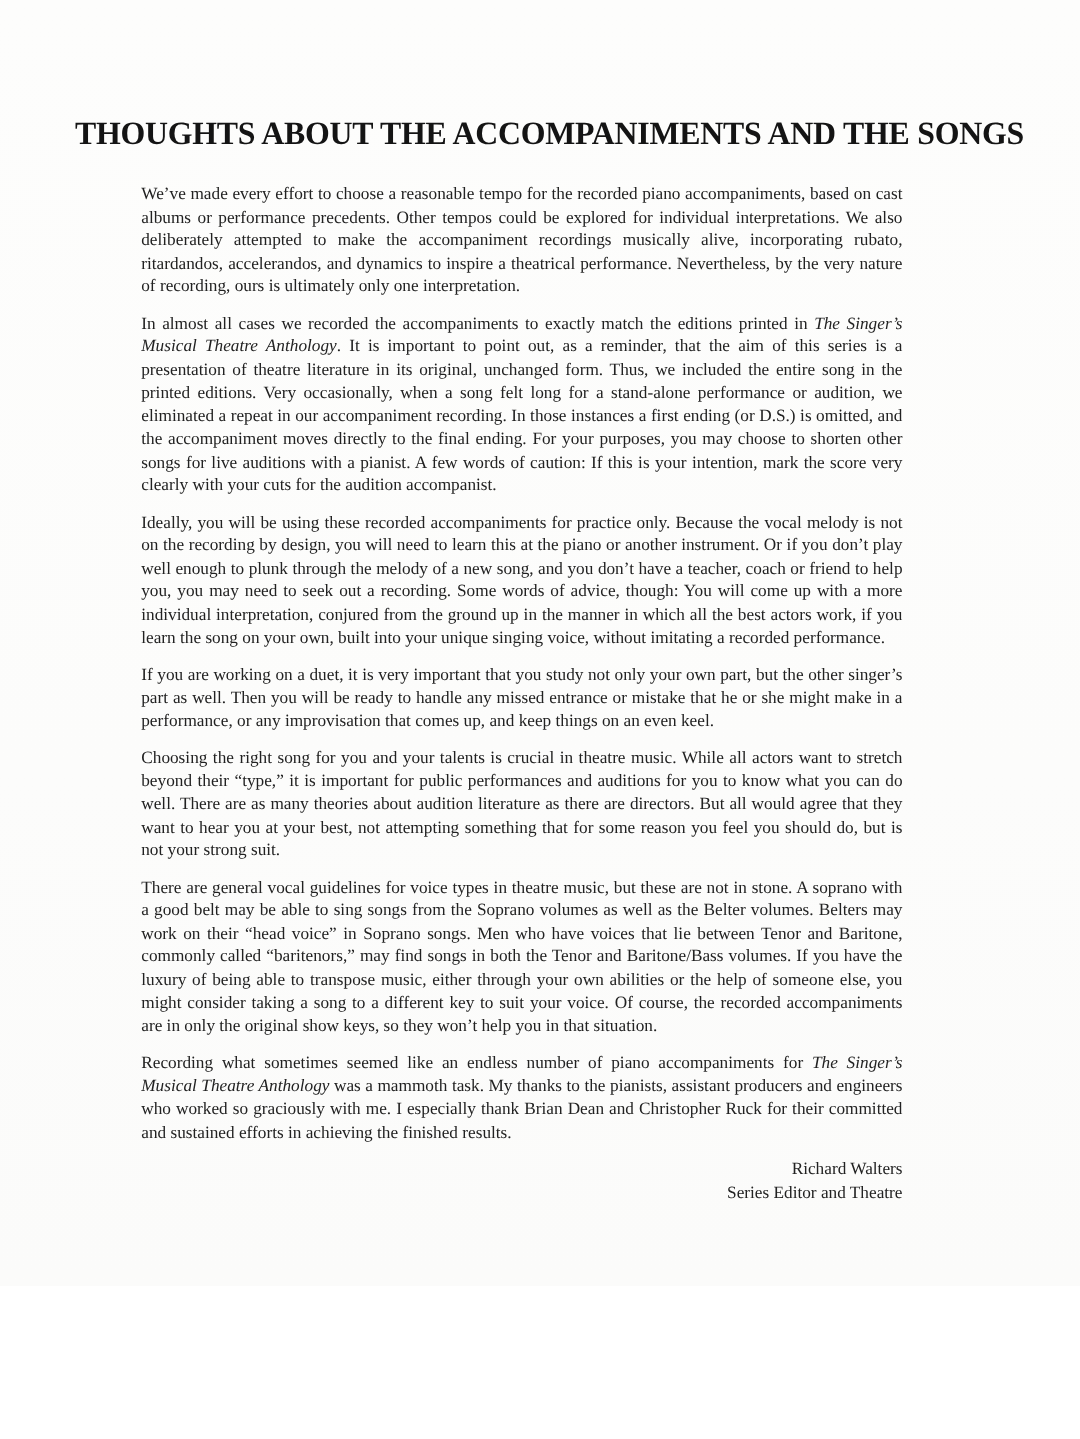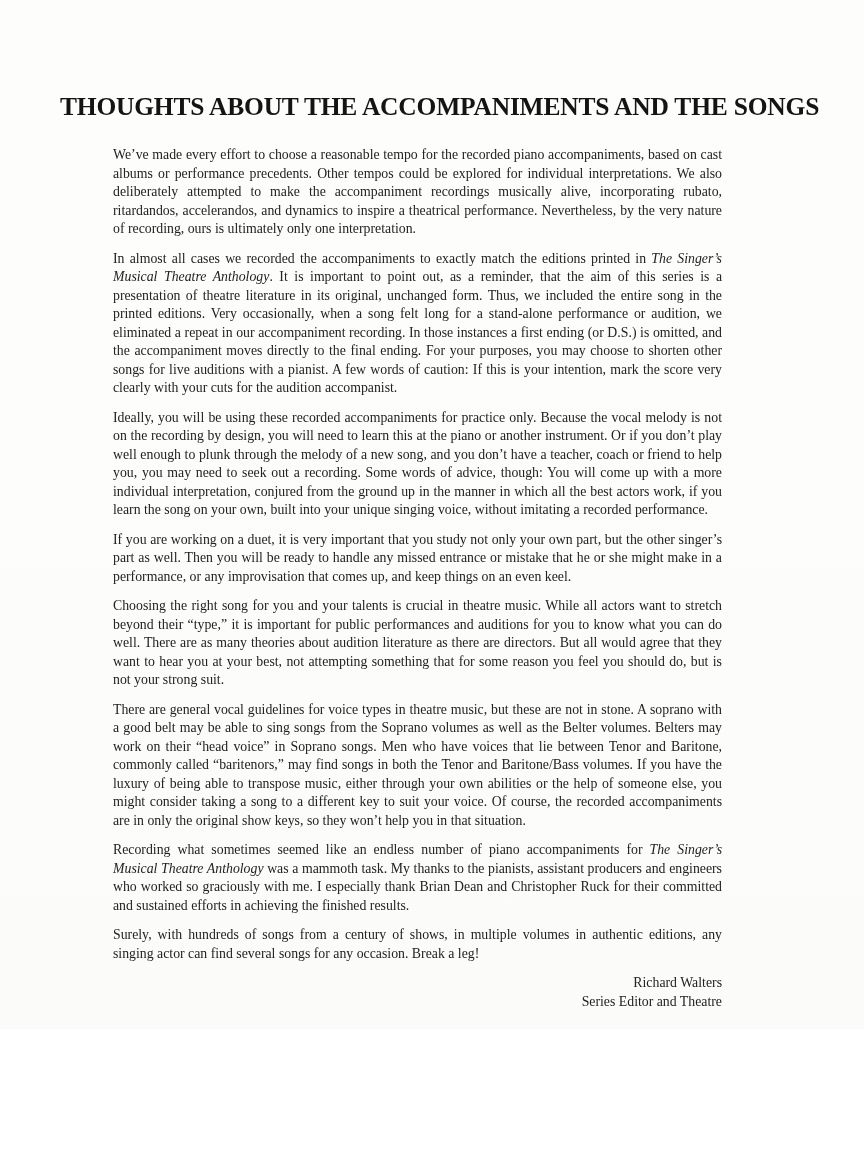--- a/index.html
+++ b/index.html
@@ -75,21 +75,20 @@
     <p><span>Ideally, you will be using these recorded accompaniments for practice only. Because the vocal melody is not on the recording by design, you will need to learn this at the piano or another instrument. Or if you don’t play well enough to plunk through the melody of a new song, and you don’t have a teacher, coach or friend to help you, you may need to seek out a recording. Some words of advice, though: You will come up with a more individual interpretation, conjured from the ground up in the manner in which all the best actors work, if you learn the song on your own, built into your unique singing voice, without imitating a recorded performance.</span></p>
 
     <p><span>If you are working on a duet, it is very important that you study not only your own part, but the other singer’s part as well. Then you will be ready to handle any missed entrance or mistake that he or she might make in a performance, or any improvisation that comes up, and keep things on an even keel.</span></p>
 
     <p><span>Choosing the right song for you and your talents is crucial in theatre music. While all actors want to stretch beyond their “type,” it is important for public performances and auditions for you to know what you can do well. There are as many theories about audition literature as there are directors. But all would agree that they want to hear you at your best, not attempting something that for some reason you feel you should do, but is not your strong suit.</span></p>
 
     <p><span>There are general vocal guidelines for voice types in theatre music, but these are not in stone. A soprano with a good belt may be able to sing songs from the Soprano volumes as well as the Belter volumes. Belters may work on their “head voice” in Soprano songs. Men who have voices that lie between Tenor and Baritone, commonly called “baritenors,” may find songs in both the Tenor and Baritone/Bass volumes. If you have the luxury of being able to transpose music, either through your own abilities or the help of someone else, you might consider taking a song to a different key to suit your voice. Of course, the recorded accompaniments are in only the original show keys, so they won’t help you in that situation.</span></p>
 
     <p><span>Recording what sometimes seemed like an endless number of piano accompaniments for </span><em>The Singer’s Musical Theatre Anthology</em><span> was a mammoth task. My thanks to the pianists, assistant producers and engineers who worked so graciously with me. I especially thank Brian Dean and Christopher Ruck for their committed and sustained efforts in achieving the finished results.</span></p>
 
-    <p><span>Surely, with hundreds of songs from a century of shows, in multiple volumes in authentic editions, any singing actor can find several songs for any occasion. Break a leg!</span></p>
 
     <div class="signature">
       <div>Richard Walters</div>
       <div>Series Editor and Theatre</div>
     </div>
 
   </div>
 
 </div>
 

